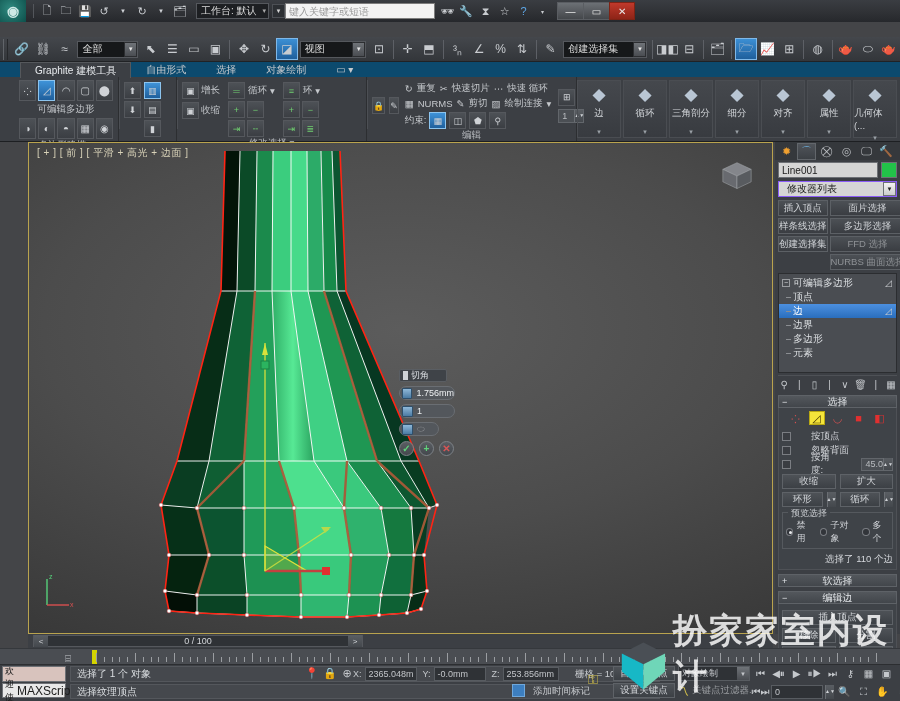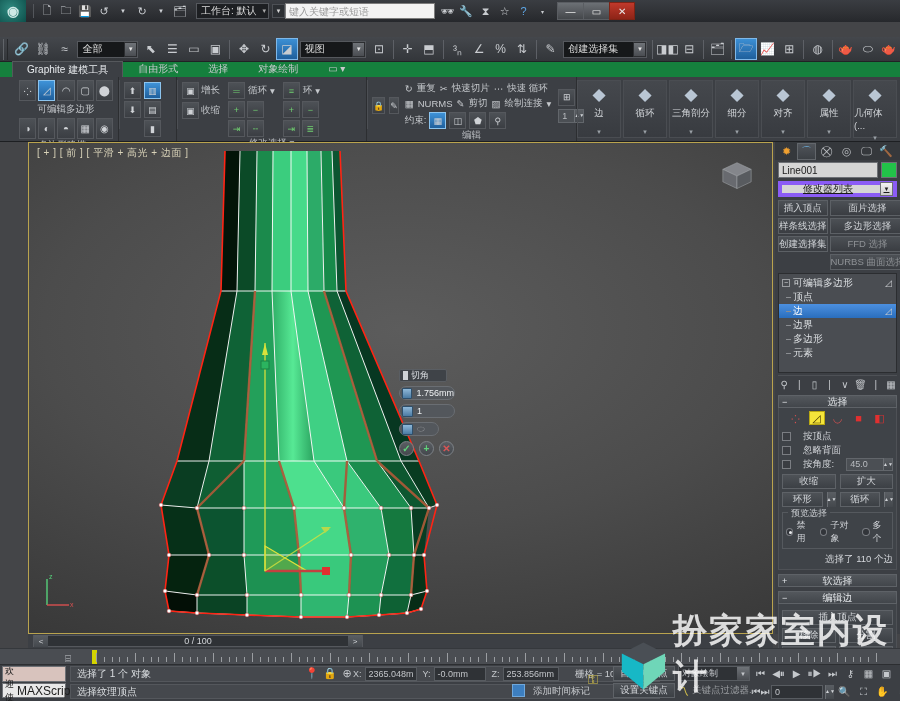--- a/index.html
+++ b/index.html
@@ -83,21 +83,21 @@
     justify-content:space-between;margin:0 2px;
   }
   .tbselect .cbtn { width:13px;height:15px;background:linear-gradient(180deg,#6f7378,#4a4d52);
     border:1px solid #2c2e31;display:flex;align-items:center;justify-content:center;font-size:6px;color:#e4e4e4;}
 
   
   .ribbon {
     position:absolute;left:0;top:62px;width:900px;height:80px;
     background:#3c3f44;border-bottom:1px solid #1d1f22;
   }
-  .ribtabs { display:flex;height:15px;align-items:flex-end;padding-left:12px;background:#15803d;}
+  .ribtabs { display:flex;height:15px;align-items:center;padding-left:20px;background:#0c4a6e;}
   .ribtab {
     font-size:10px;color:#c7cacd;padding:1px 14px;line-height:13px;
     border:1px solid transparent;white-space:nowrap;
   }
   .ribtab.active { background:#3c3f44;border:1px solid #55585c;border-bottom:none;color:#e9ecef;}
   .ribbody { display:flex;height:64px;padding-left:14px;position:relative;}
   .ribpanel { display:flex;flex-direction:column;justify-content:space-between;
     border-right:1px solid #2c2e31;padding:3px 5px 0 5px;position:relative;}
   .ribpanel:after{content:"";position:absolute;right:-2px;top:3px;bottom:12px;width:1px;background:#4c4f54;}
   .ribpanel .ptitle { font-size:9.5px;color:#b9bcc0;text-align:center;padding-bottom:15px;}
@@ -142,22 +142,22 @@
   
   .cmdpanel { position:absolute;left:775px;top:142px;width:125px;height:492px;background:#3c3f44;}
   .cmdtabs { display:flex;height:18px;background:#35383c;align-items:center;padding-left:2px;gap:1px;}
   .cmdtab { width:19px;height:17px;display:flex;align-items:center;justify-content:center;
     font-size:11px;color:#c0c3c7;border:1px solid transparent;}
   .cmdtab.active { background:linear-gradient(180deg,#50545a,#3c4045);border:1px solid #62666b;}
   .namerow { display:flex;height:16px;margin:2px 3px 0 3px;gap:3px;}
   .namebox { flex:1;background:#d6d6d6;border:1px solid #6e7176;color:#1b1b1b;font-size:10px;
     padding:1px 3px;line-height:13px;}
   .colorchip { width:16px;height:16px;background:#22c349;border:1px solid #6e7176;}
-  .modlist { margin:3px 3px 0 3px;height:16px;background:#d6d6d6;border:4px solid #8b5cf6;
-    color:#1b1b1b;font-size:10px;display:flex;align-items:center;justify-content:space-between;padding-left:21px;text-decoration:underline;}
+  .modlist { margin:3px 3px 0 3px;height:16px;background:#d6d6d6;border:1px solid #8b5cf6;
+    color:#1b1b1b;font-size:10px;display:flex;align-items:center;justify-content:space-between;padding-left:8px;}
   .modlist .cbtn { width:13px;height:14px;background:linear-gradient(180deg,#f3f3f3,#cdcdcd);
     border:1px solid #6e7176;display:flex;align-items:center;justify-content:center;font-size:6px;color:#222;}
   .modgrid { margin:3px 3px 0 3px;display:grid;grid-template-columns:1fr 1fr;gap:2px;}
   .modbtn { height:16px;background:linear-gradient(180deg,#4c5055,#3a3d42);border:1px solid #5c6065;
     font-size:9.5px;color:#d2d5d9;display:flex;align-items:center;justify-content:center;white-space:nowrap;}
   .modbtn.dim { color:#8e9195; }
   .stackbox { margin:3px 3px 0 3px;height:100px;background:#4a4d52;border:1px solid #2b2d30;
     padding:2px 0 0 0;overflow:hidden;}
   .stackrow { height:14px;display:flex;align-items:center;font-size:10px;color:#dcdfe2;
     padding-left:3px;gap:3px;}
@@ -172,21 +172,21 @@
   .stackicons .si { width:14px;height:14px;display:flex;align-items:center;justify-content:center;
     font-size:10px;color:#c5c8cc;}
   .rollhdr { margin:4px 3px 0 3px;height:13px;background:linear-gradient(180deg,#53575c,#42464b);
     border:1px solid #5e6267;display:flex;align-items:center;font-size:10px;color:#e2e5e8;position:relative;}
   .rollhdr .pm { position:absolute;left:3px;font-size:9px;}
   .rollhdr .rt { width:100%;text-align:center;}
   .rollbody { margin:0 3px;border:1px solid #4e5156;border-top:none;padding:3px;background:#3f4348;}
   .selmodes { display:flex;justify-content:center;gap:5px;margin-bottom:4px;}
   .selmode { width:16px;height:14px;display:flex;align-items:center;justify-content:center;font-size:11px;}
   .selmode.on { background:#f5e53a;border:1px solid #b9a812;color:#4a3d00;}
-  .chkrow { display:flex;align-items:center;gap:12px;height:14px;font-size:9.5px;color:#d0d3d7;}
+  .chkrow { display:flex;align-items:center;gap:20px;height:14px;font-size:9.5px;color:#d0d3d7;}
   .chk { width:9px;height:9px;border:1px solid #7a7d82;background:#3a3d42;}
   .spinbox { flex:1;height:13px;background:#4b4f54;border:1px solid #62666b;color:#b9bcc0;font-size:9px;
     display:flex;align-items:center;justify-content:space-between;padding-left:3px;}
   .spinarrows { width:9px;height:12px;background:linear-gradient(180deg,#5a5e63,#44484d);
     border-left:1px solid #6a6e73;display:flex;flex-direction:column;align-items:center;justify-content:center;
     font-size:5px;line-height:5px;color:#d0d3d7;}
   .btnrow { display:flex;gap:4px;margin-top:3px;}
   .pbtn { flex:1;height:15px;background:linear-gradient(180deg,#4e5257,#3c4045);border:1px solid #5e6267;
     font-size:9.5px;color:#d4d7db;display:flex;align-items:center;justify-content:center;}
   .group { border:1px solid #55595e;margin-top:5px;padding:6px 3px 3px 3px;position:relative;}

